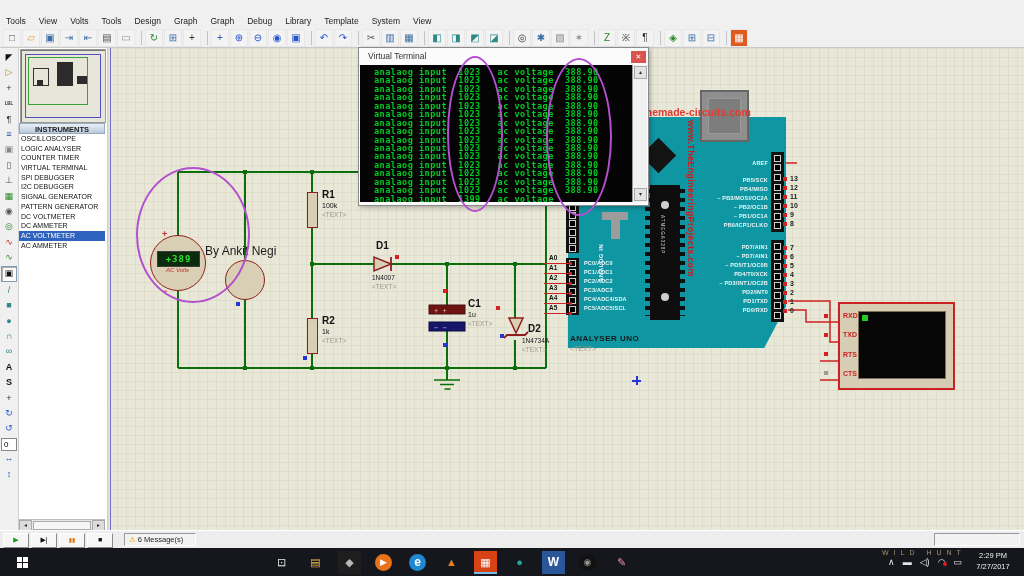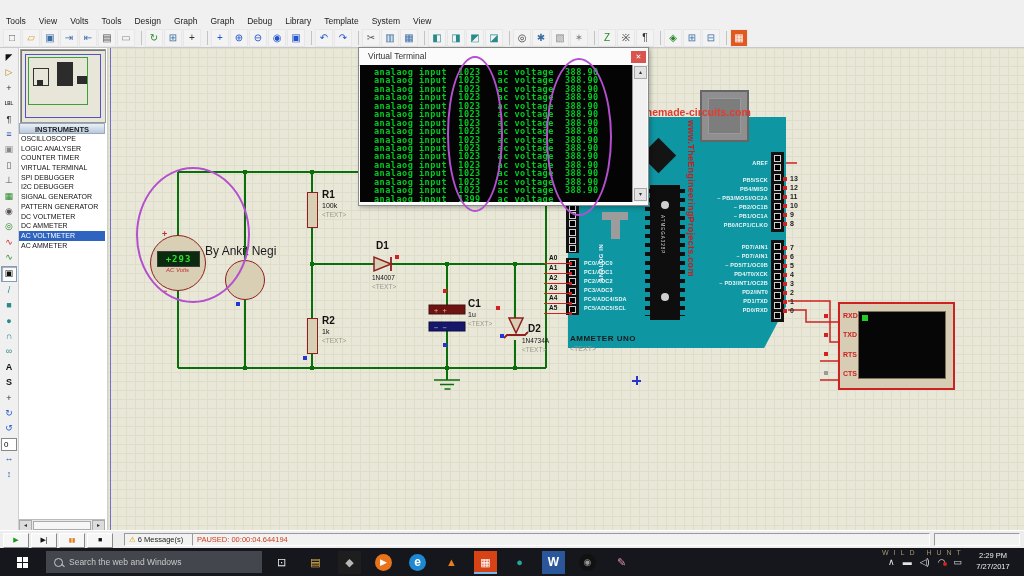--- a/index.html
+++ b/index.html
@@ -371,21 +371,21 @@
     <div class="marker mk-blue abs" style="left:128px;top:254px"></div>
     <div class="marker mk-blue abs" style="left:195px;top:308px"></div>
     <div class="marker mk-blue abs" style="left:335px;top:295px"></div>
     <div class="marker mk-blue abs" style="left:392px;top:286px"></div>
     <div class="marker mk-red abs" style="left:716px;top:266px"></div>
     <div class="marker mk-red abs" style="left:716px;top:285px"></div>
     <div class="marker mk-red abs" style="left:716px;top:304px"></div>
     <div class="marker mk-gray abs" style="left:716px;top:323px"></div>
 
     <div id="voltmeter"></div>
-    <div id="vm-display">+293</div>
+    <div id="vm-display">+389</div>
     <div id="vm-label">AC Volts</div>
     <div class="vm-sign" style="left:54px;top:181px">+</div>
     <div class="vm-sign" style="left:54px;top:238px">−</div>
 
     <div id="source"></div>
     <div id="author">By Ankit Negi</div>
 
     <div class="res" style="left:199px;top:144px"></div>
     <div class="ref" style="left:214px;top:141px">R1</div>
     <div class="val" style="left:214px;top:154px">100k</div>
@@ -512,21 +512,21 @@
       </div>
     <div id="alabels">
         <div class="alab">A0</div>
         <div class="alab">A1</div>
         <div class="alab">A2</div>
         <div class="alab">A3</div>
         <div class="alab">A4</div>
         <div class="alab">A5</div>
       </div>
 
-    <div id="ard-ref">AMMETER UNO</div>
+    <div id="ard-ref">ANALYSER UNO</div>
     <div id="ard-text">&lt;TEXT&gt;</div>
 
     <div id="vt-comp">
       <div id="vt-screen">
         <div id="vt-cursor"></div>
       </div>
       <div id="vt-pins">
           <div class="vtpin">RXD</div>
           <div class="vtpin">TXD</div>
           <div class="vtpin">RTS</div>
@@ -572,40 +572,33 @@
   <div class="ell" id="ell2"></div>
 
   <div id="statusbar">
     <div class="abtn" style="left:3px;color:#1a9a1a">▶</div>
     <div class="abtn" style="left:31px;color:#111">▶|</div>
     <div class="abtn" style="left:59px;color:#e07818;font-size:6px">▮▮</div>
     <div class="abtn" style="left:87px;color:#111">■</div>
     <div class="spanel" style="left:124px;width:72px">
       <span style="color:#e0a000">⚠</span>
       <span>6 Message(s)</span>
-    </div>
-    <div class="spanel" style="left:192px;width:738px">
-      <span id="paused">PAUSED: 00:00:04.644194</span>
     </div>
     <div class="spanel" style="left:934px;width:86px"></div>
   </div>
 
   <div id="taskbar">
     <div id="wild">WILD HUNT</div>
     <div id="startbtn">
       <div id="winlogo">
           <div></div>
           <div></div>
           <div></div>
           <div></div>
         </div>
-    </div>
-    <div id="searchbox">
-      <span id="searchicon"></span>
-      <span>Search the web and Windows</span>
     </div>
     <div id="tbicons">
         <div class="tbico" style="color: rgb(232, 232, 232);">⊡</div>
         <div class="tbico" style="color: rgb(232, 184, 74);">▤</div>
         <div class="tbico" style="color: rgb(184, 184, 184); background: rgb(30, 30, 30);">◆</div>
         <div class="tbico round" style="color: rgb(255, 255, 255); background: rgb(232, 115, 26);">▶</div>
         <div class="tbico round txtb" style="color: rgb(255, 255, 255); background: rgb(30, 136, 210);">e</div>
         <div class="tbico" style="color: rgb(232, 127, 26);">▲</div>
         <div class="tbico active" style="color: rgb(255, 255, 255); background: rgb(216, 67, 21);">▦</div>
         <div class="tbico" style="color: rgb(38, 166, 154);">●</div>

